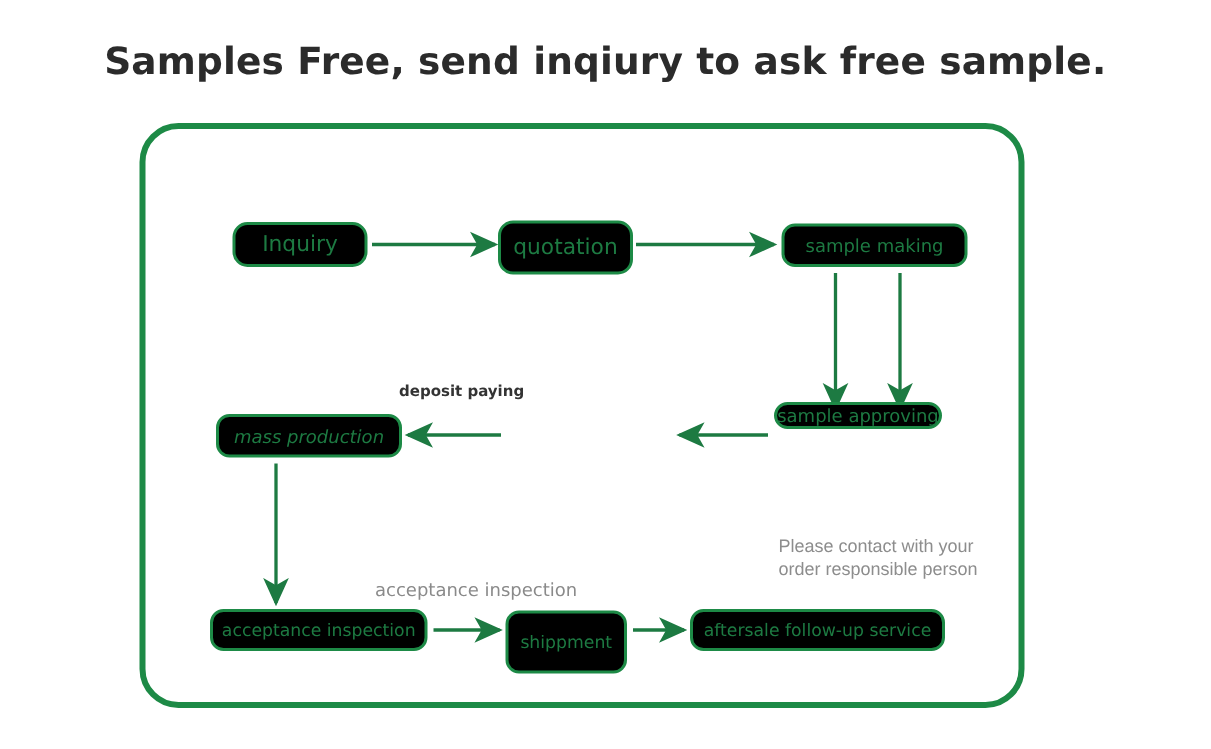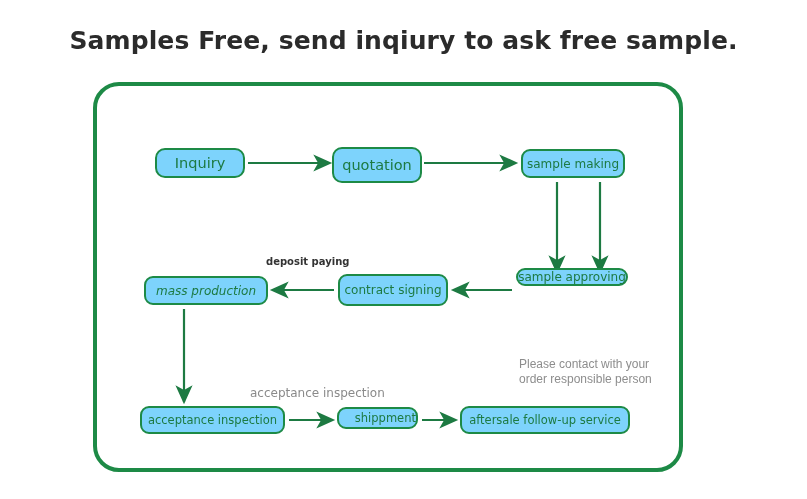--- a/index.html
+++ b/index.html
@@ -41,21 +41,21 @@
     border: 4px solid #1d8a46;
     border-radius: 26px;
     box-sizing: border-box;
     background: transparent;
   }
   .node {
     position: absolute;
     box-sizing: border-box;
     border: 2.5px solid #1d8a46;
     border-radius: 9px;
-    background: #7dd3fc;
+    background: #000000;
     color: #1d7a42;
     display: flex;
     align-items: center;
     justify-content: center;
     font-family: "DejaVu Sans", sans-serif;
     white-space: nowrap;
   }
   .node.big  { font-size: 14.5px; border-radius: 10px; }
   .node.small{ font-size: 12px; }
   .node.tiny { font-size: 11.5px; }
@@ -122,41 +122,38 @@
   </svg>
 
   <div class="node big" style="left:155px; top:148px; width:90px; height:30px;">
     <span>Inquiry</span>
   </div>
 
   <div class="node big" style="left:332px; top:147px; width:90px; height:36px;">
     <span>quotation</span>
   </div>
 
-  <div class="node small" style="left:521px; top:149px; width:104px; height:29px;">
+  <div class="node small" style="left:521px; top:149px; width:124px; height:29px;">
     <span>sample making</span>
   </div>
 
   <div class="node small" style="left:516px; top:268px; width:112px; height:18px;align-items:flex-end;">
     <span>sample approving</span>
   </div>
 
-  <div class="node small" style="left:338px; top:274px; width:110px; height:32px;">
-    <span>contract signing</span>
-  </div>
 
   <div class="node small" style="left:144px; top:276px; width:124px; height:29px;font-style:italic;">
     <span>mass production</span>
   </div>
 
   <div class="node tiny" style="left:140px; top:406px; width:145px; height:28px;">
     <span>acceptance inspection</span>
   </div>
 
-  <div class="node tiny" style="left:337px; top:407px; width:81px; height:22px;justify-content:flex-end;">
+  <div class="node tiny" style="left:337px; top:407px; width:81px; height:42px;">
     <span>shippment</span>
   </div>
 
   <div class="node tiny" style="left:460px; top:406px; width:170px; height:28px;">
     <span>aftersale follow-up service</span>
   </div>
 
   <div class="edge-label lbl-dark" style="left:266px; top:256px;">deposit paying</div>
 
   <div class="edge-label lbl-gray" style="left:250px; top:386px;">acceptance inspection</div>

